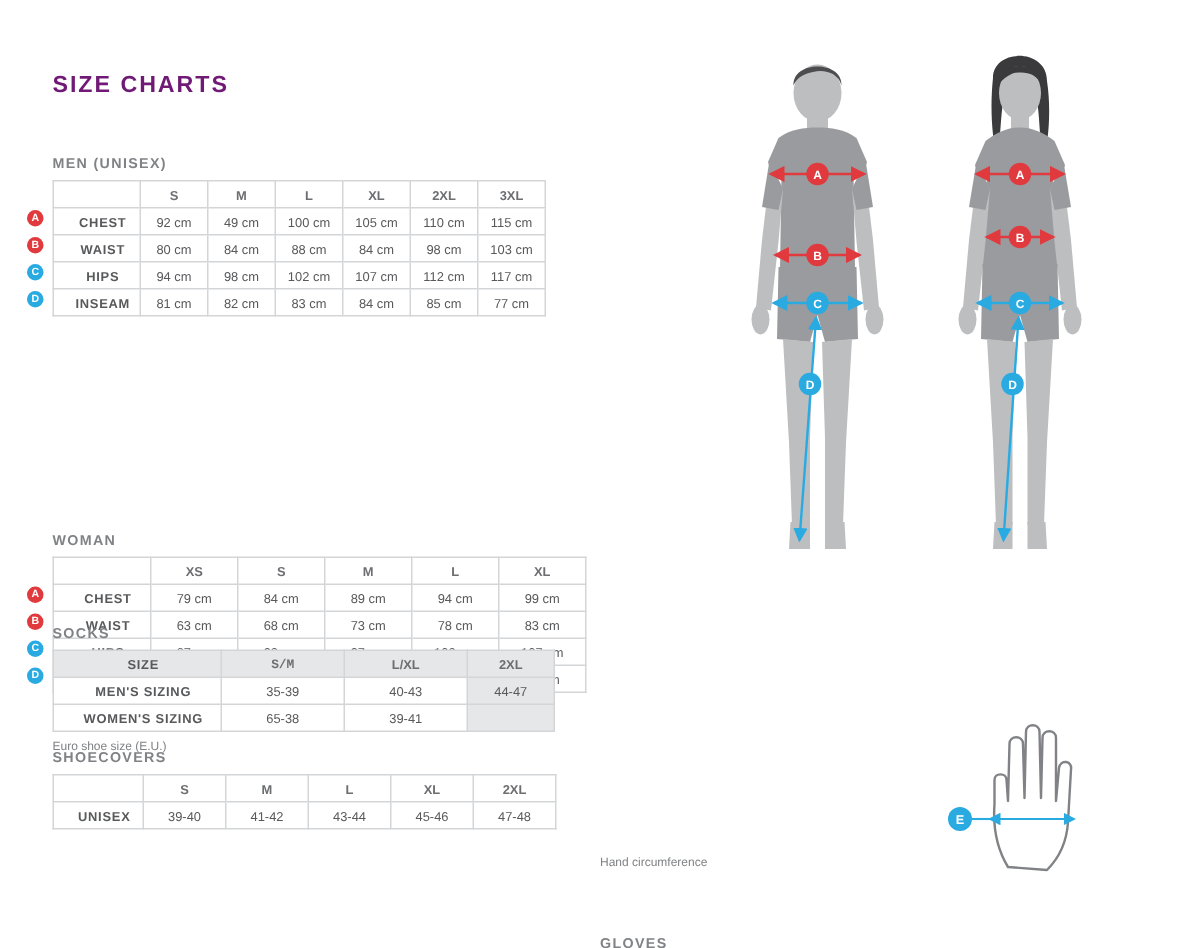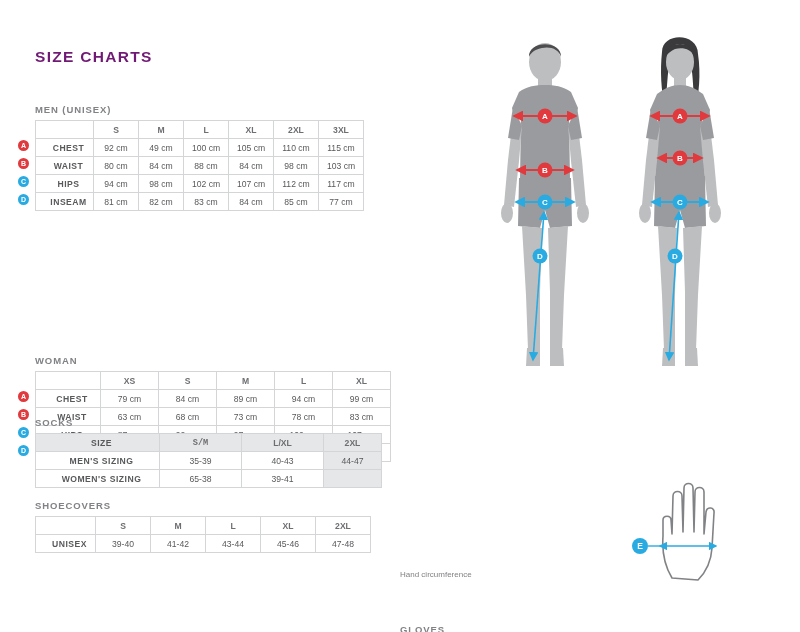--- a/index.html
+++ b/index.html
@@ -241,39 +241,40 @@
     <span class="badge badge-red badge-abs" style="top:54px;">B</span>
     <span class="badge badge-blue badge-abs" style="top:72px;">C</span>
     <span class="badge badge-blue badge-abs" style="top:90px;">D</span>
   </div>
 
   <div class="block" id="socks-block">
     <div class="section-caption">SOCKS</div>
     <table class="size-table">
       <tbody>
           <tr class="grey-head">
-        <th class="rowlabel" style="width:124px;">SIZE</th>
+        <th class="rowlabel" style="width:112px;">SIZE</th>
         <th style="width:82px;font-family:Liberation Mono, monospace;">S/M</th>
         <th style="width:82px;">L/XL</th>
         <th style="width:58px;">2XL</th>
       </tr>
       <tr>
         <td class="rowlabel">MEN'S SIZING</td>
         <td>35-39</td>
         <td>40-43</td>
         <td class="cell-grey">44-47</td>
       </tr>
       <tr>
         <td class="rowlabel">WOMEN'S SIZING</td>
         <td>65-38</td>
         <td>39-41</td>
         <td class="cell-blank"></td>
       </tr>
     </tbody>
       </table>
+    <div class="note">Euro shoe size (E.U.)</div>
   </div>
 
   <div class="block" id="shoecovers-block">
     <div class="section-caption">SHOECOVERS</div>
     <table class="size-table">
       <tbody>
           <tr class="header-row">
         <th class="rowlabel" style="width:60px;"></th>
         <th style="width:55px;">S</th>
         <th style="width:55px;">M</th>

